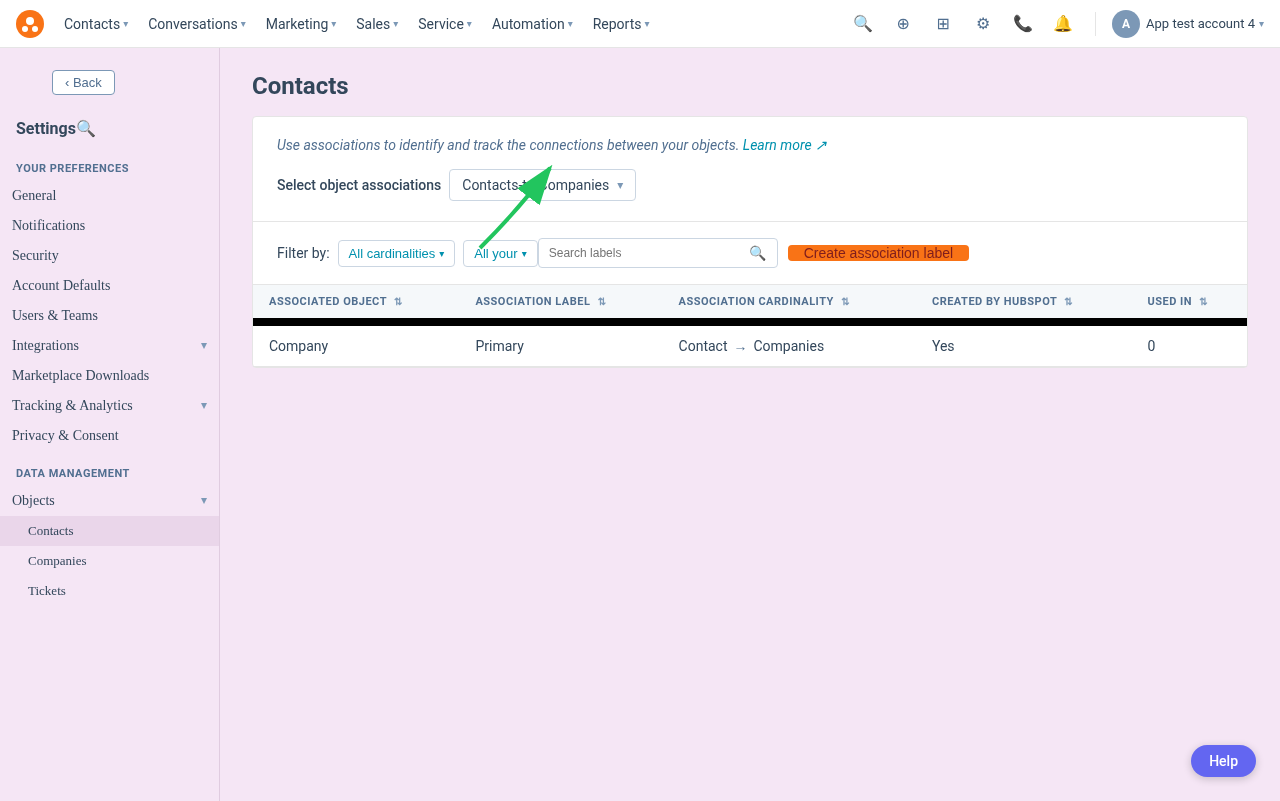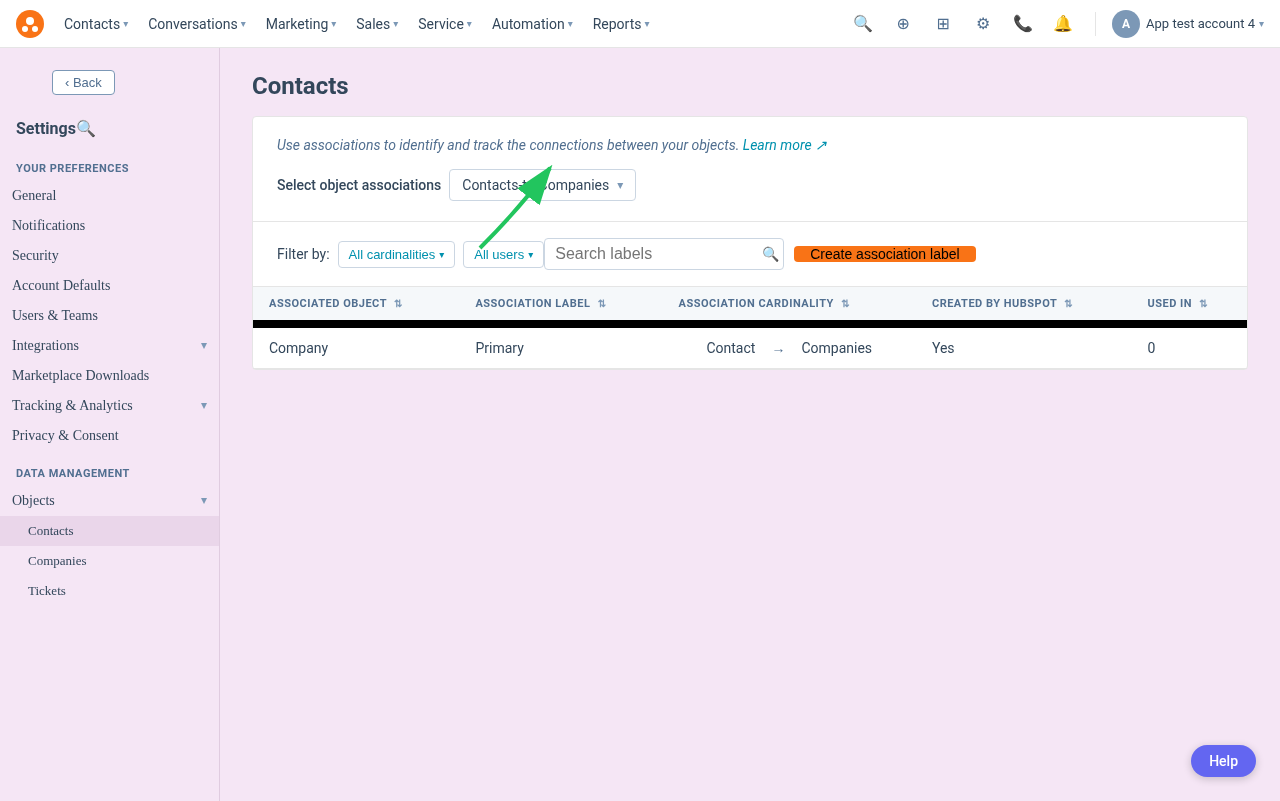--- a/index.html
+++ b/index.html
@@ -198,28 +198,28 @@
     .search-box {
       display: flex; align-items: center;
       border: 1px solid #cbd6e2;
       border-radius: 4px;
       padding: 6px 10px;
       background: #fff;
       width: 240px;
     }
     .search-box input {
       border: none; outline: none;
-      font-size: 16px; color: #33475b;
+      font-size: 12px; color: #33475b;
       flex: 1;
       background: transparent;
     }
     .search-box-icon { color: #7c98b6; font-size: 14px; }
     .create-btn {
       background: #f97316;
-      color: #000000;
+      color: #7f1d1d;
       border: none;
       border-radius: 4px;
       padding: 0 16px;
       font-size: 14px;
       font-weight: 500;
       cursor: pointer;
       white-space: nowrap;
     }
 
     
@@ -244,21 +244,21 @@
     }
     thead th .sort-icon { color: #7c98b6; font-size: 10px; margin-left: 4px; }
     tbody tr {
       border-bottom: 1px solid #e5e5e5;
     }
     tbody td {
       padding: 12px 16px;
       font-size: 14px;
       color: #33475b;
     }
-    .arrow-cell { display: flex; align-items: center; gap: 16px; justify-content: center; }
+    .arrow-cell { display: flex; align-items: center; gap: 6px; }
     .arrow { color: #516f90; }
     .page-wrapper { position: relative; }
 
     
     .help-btn {
       position: fixed;
       bottom: 24px; right: 24px;
       background: #6366f1;
       color: white;
       border-radius: 20px;
@@ -411,21 +411,21 @@
     </div>
 
     <div class="filter-bar">
       <div class="filter-left">
         <span>Filter by:</span>
         <button class="filter-btn">
           <span>All cardinalities</span>
           <span class="chevron">▾</span>
         </button>
         <button class="filter-btn">
-          <span>All users</span>
+          <span>All your</span>
           <span class="chevron">▾</span>
         </button>
       </div>
       <div class="filter-right">
         <div class="search-box">
           <input type="text" placeholder="Search labels" style="">
           <span class="search-box-icon">🔍</span>
         </div>
         <button class="create-btn">
           <span>Create association label</span>

